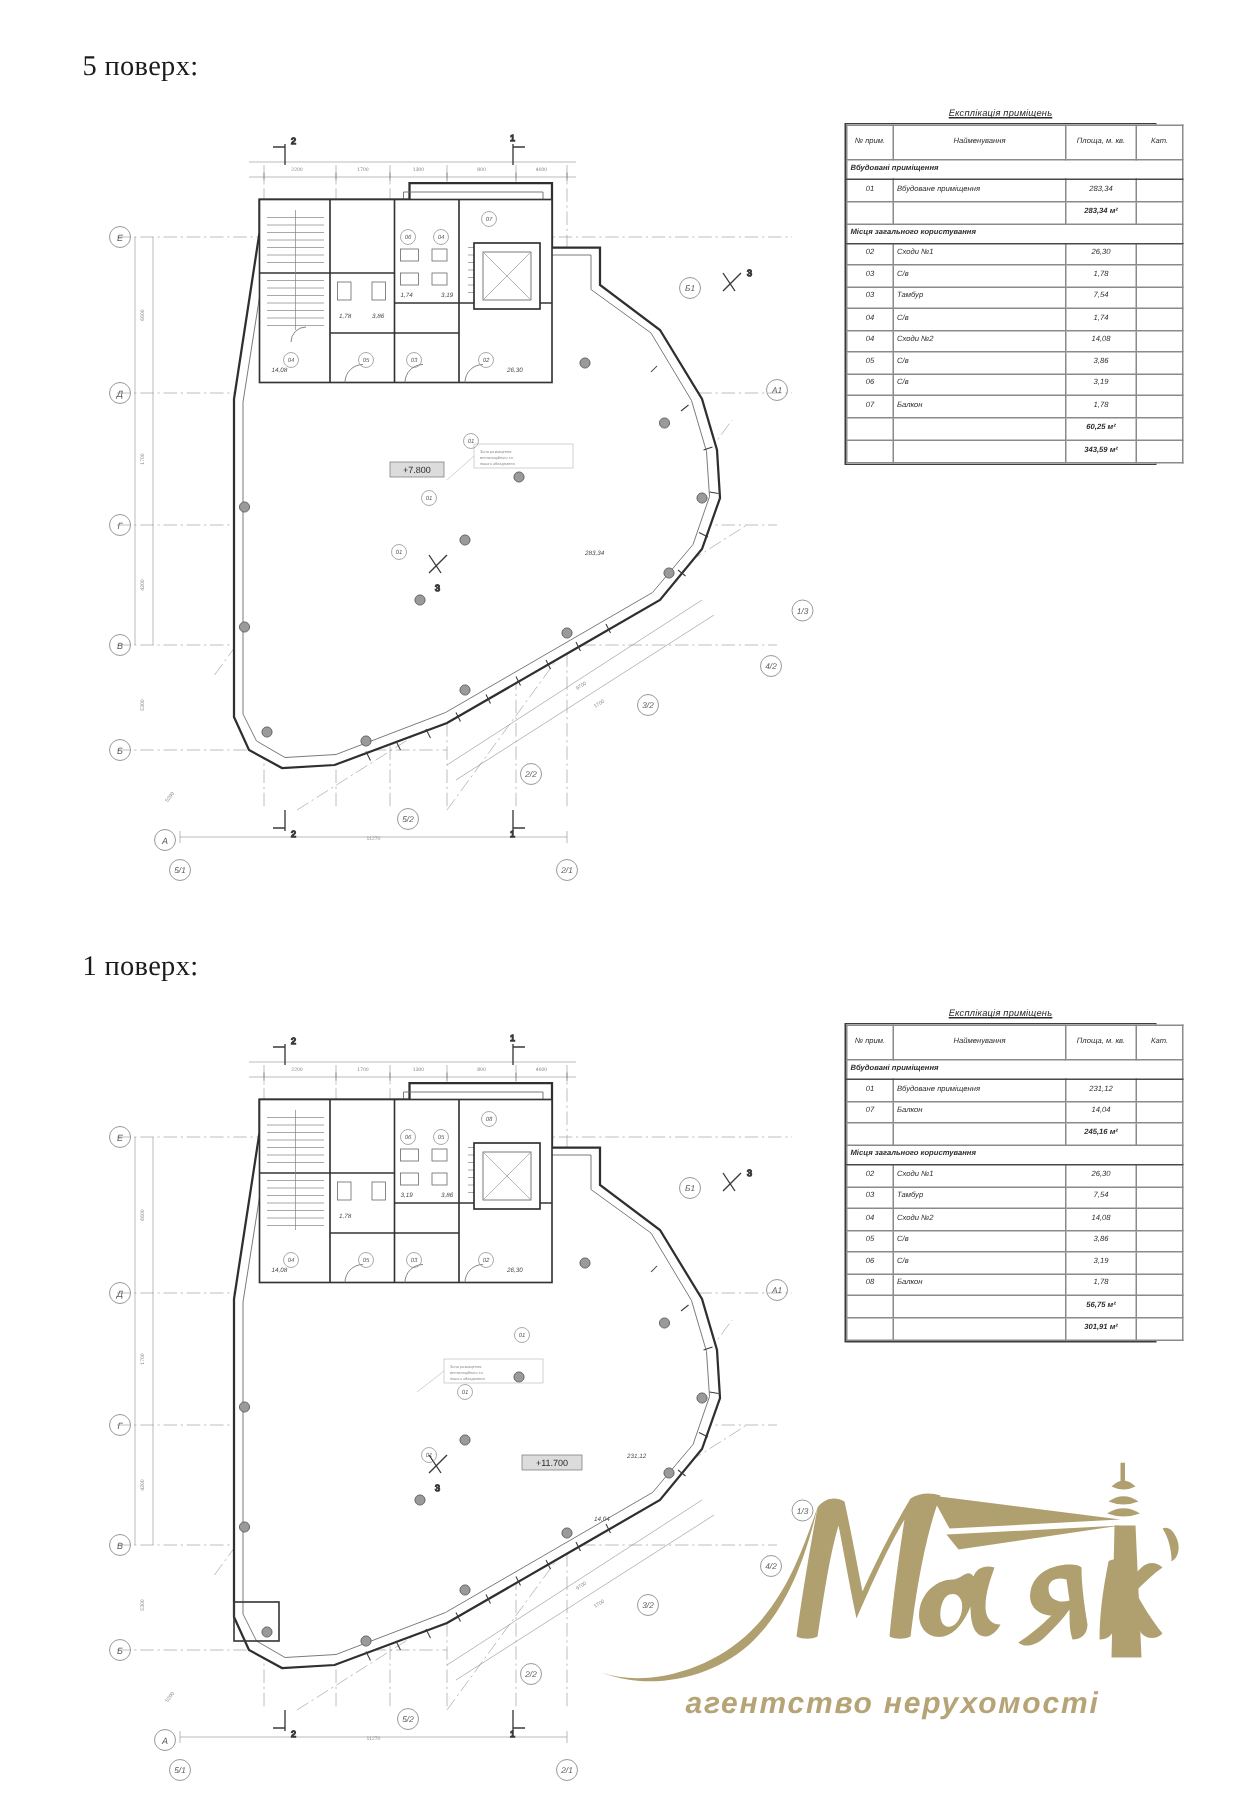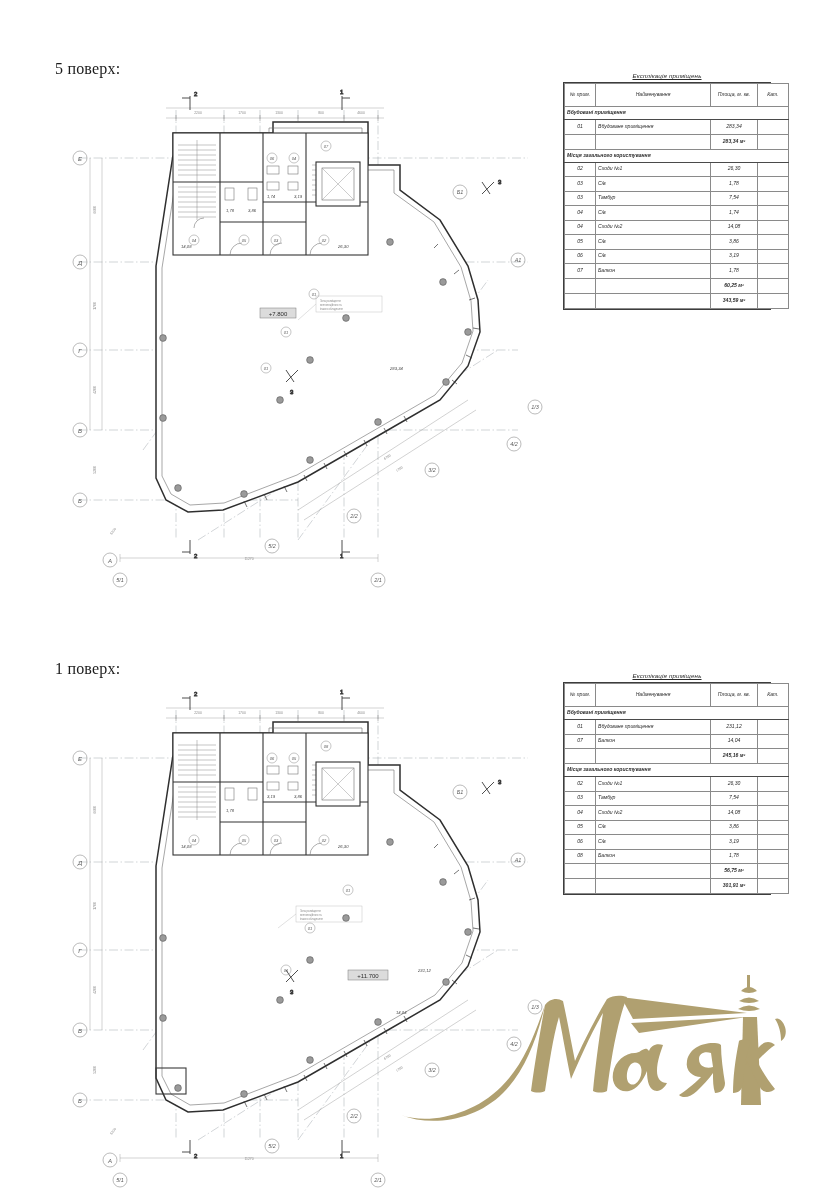--- a/index.html
+++ b/index.html
@@ -10,23 +10,23 @@
     position:relative;overflow:hidden;
   }
   .page{position:absolute;inset:0;}
 
   
   .floor-section{position:absolute;left:0;width:831px;}
   #floor-1{top:0;height:600px;}
   #floor-2{top:600px;height:600px;}
 
   .floor-heading{
-    position:absolute;left:55px;top:60px;
+    position:absolute;left:55px;top:34px;
     font-family:"Liberation Serif",serif;
-    font-size:16px;color:#1b1b1b;letter-spacing:.2px;
+    font-size:19px;color:#1b1b1b;letter-spacing:.2px;
   }
 
   
   .table-wrap{position:absolute;left:563px;top:72px;width:208px;}
   .table-title{
     text-align:center;font-size:6.2px;color:#2a2a2a;
     font-style:italic;text-decoration:underline;
     letter-spacing:.15px;margin-bottom:3px;
     font-family:"Liberation Sans",sans-serif;
   }
@@ -882,15 +882,16 @@
                  C348,100 350,92 352,86 C356,94 360,104 366,114
                  C370,118 376,118 380,114 C372,104 366,94 362,86
                  C368,80 374,74 380,70 C376,66 370,66 366,70
                  C360,76 354,82 350,86 C352,80 354,72 356,66
                  C352,64 346,64 344,66 Z"></path>
 
         <path d="M380,44 C384,50 386,58 386,66 C390,64 392,58 390,52
                  C388,46 384,42 380,44 Z"></path>
       </g>
     </svg>
+    <div class="wm-tagline">агентство нерухомості</div>
   </div>
 
 </div>
 
 </body></html>

